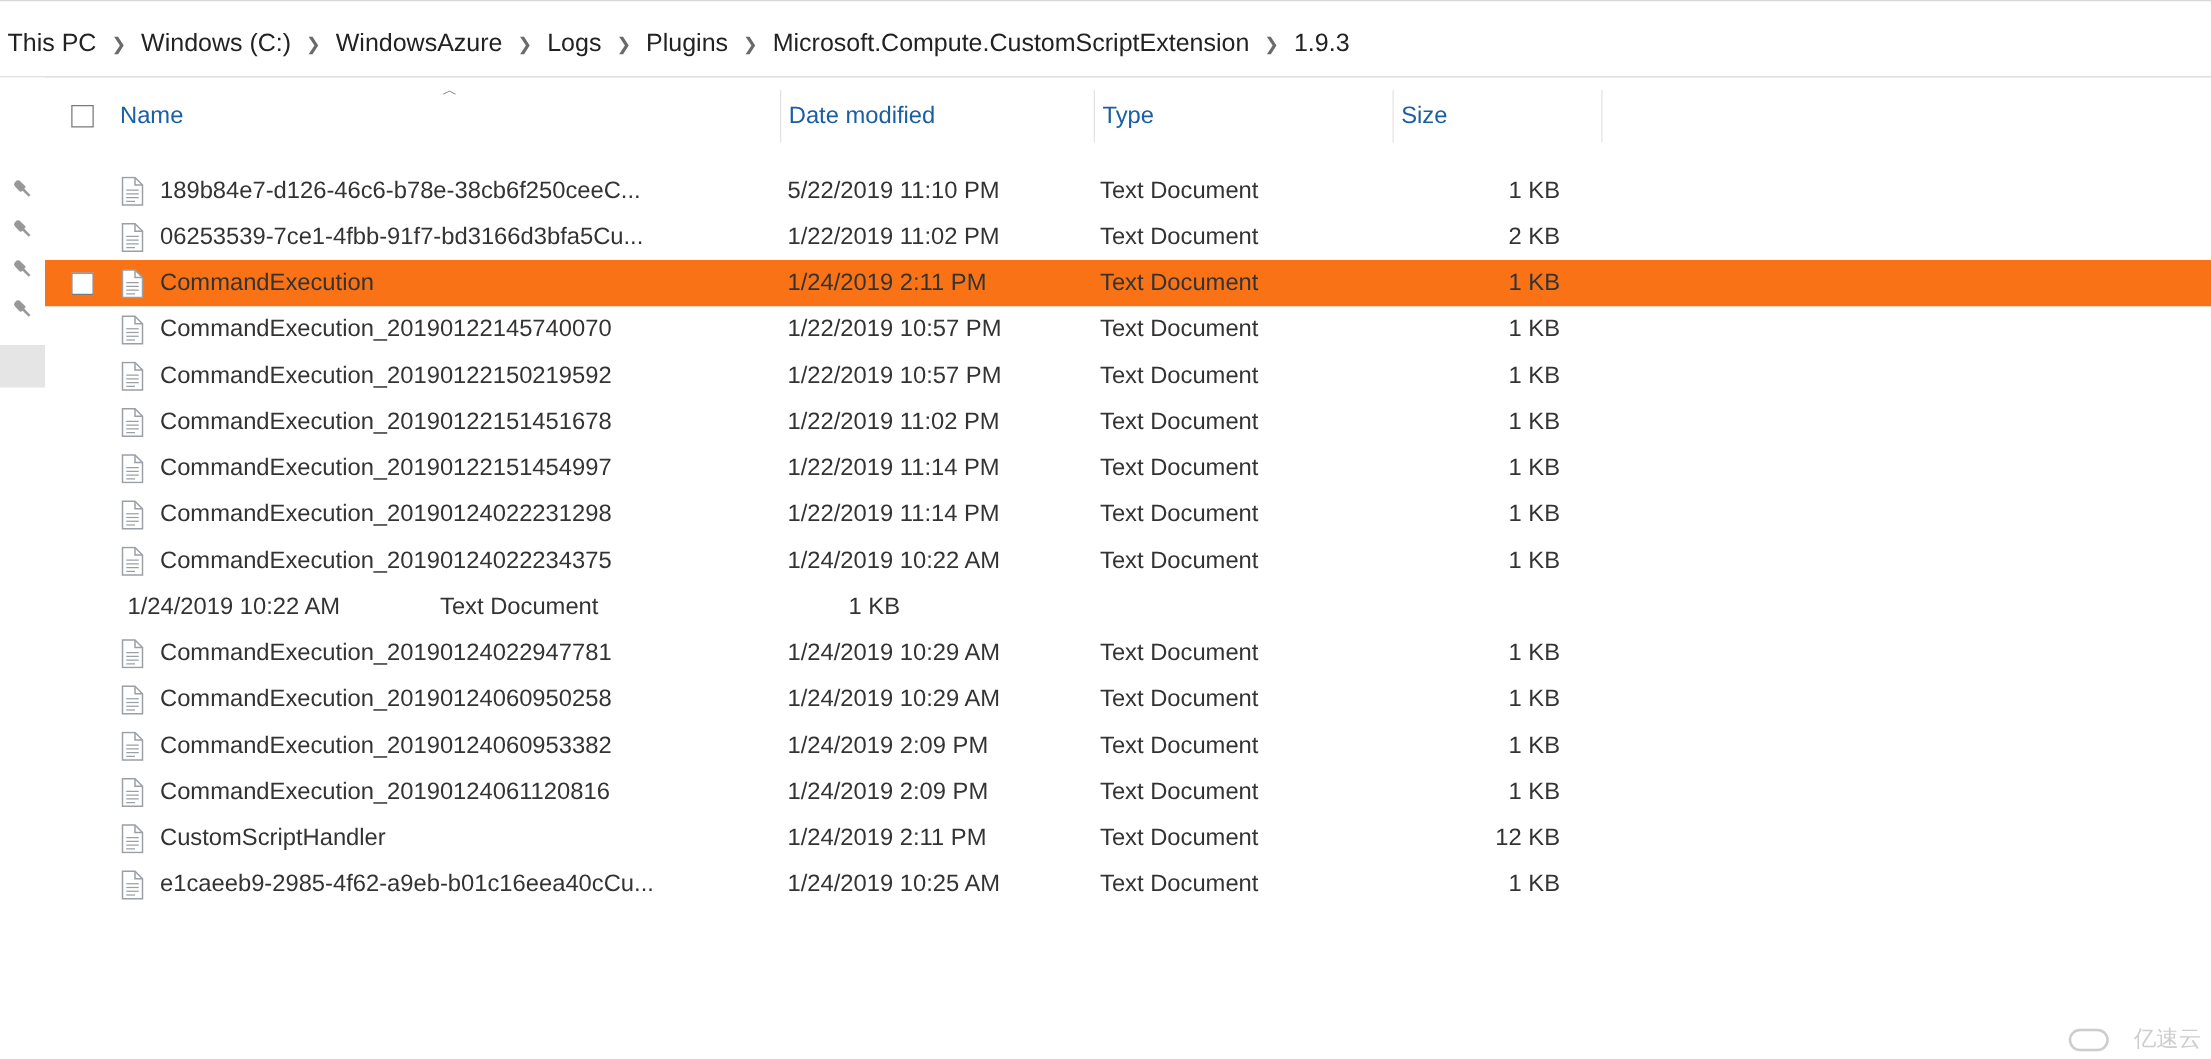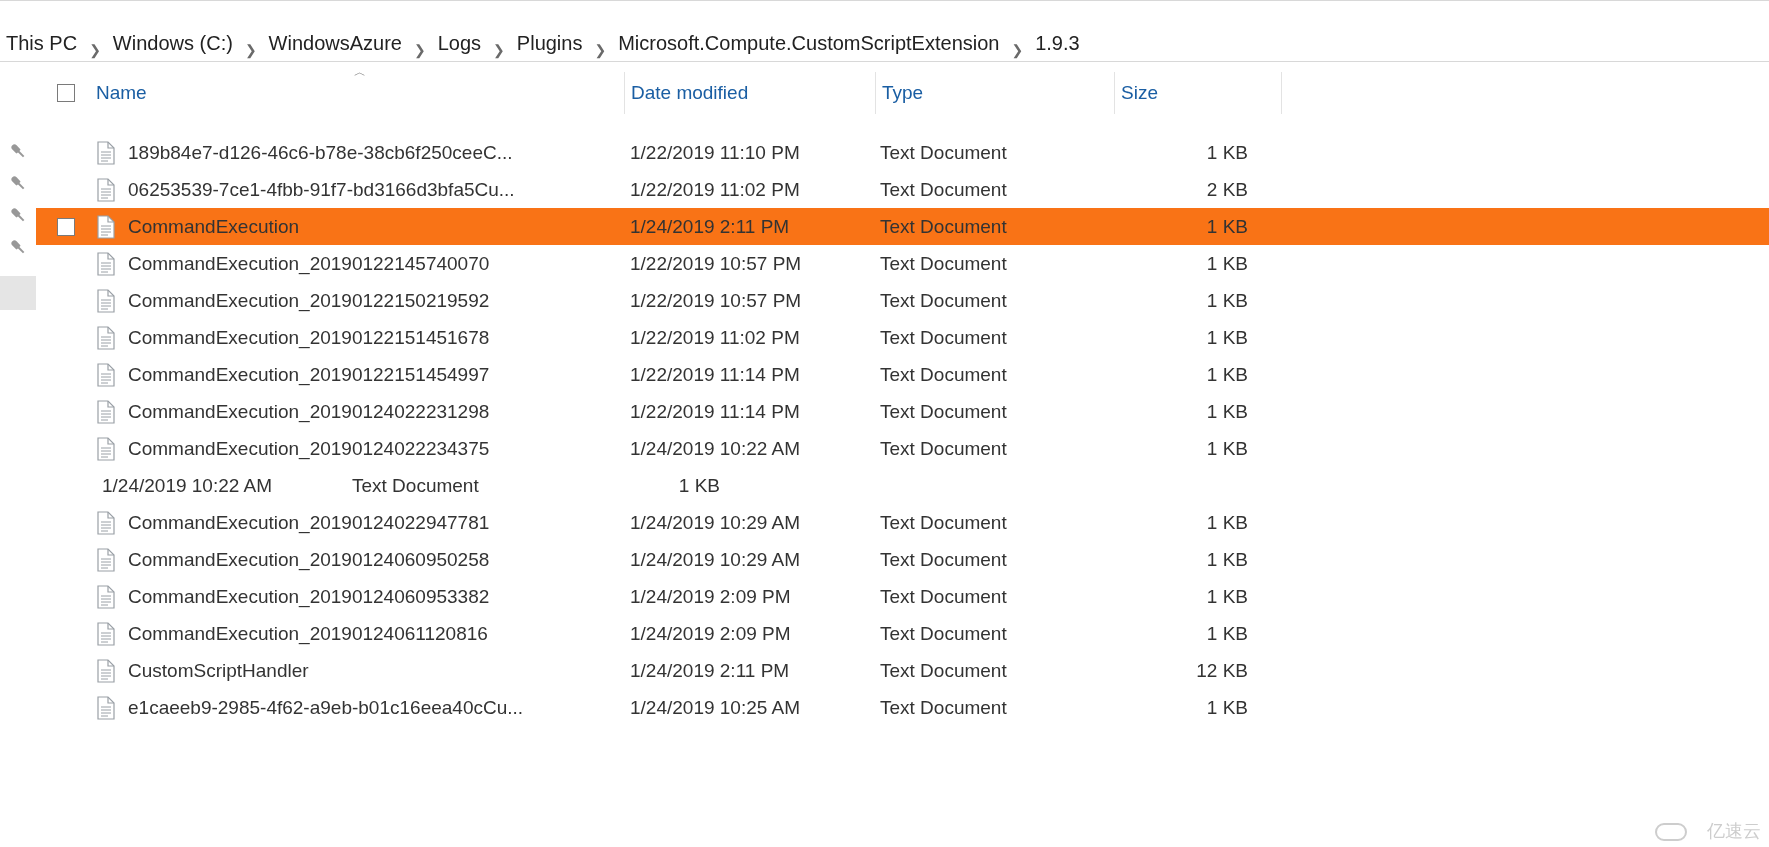--- a/index.html
+++ b/index.html
@@ -12,21 +12,21 @@
     color: #222;
     background: #fff;
     overflow: hidden;
   }
   .top-border {
     border-top: 1px solid #d8d8d8;
     height: 8px;
   }
   .breadcrumb {
     display: flex;
-    align-items: flex-end;
+    align-items: center;
     padding: 4px 2px 4px 2px;
     border-bottom: 1px solid #d8d8d8;
     height: 44px;
     white-space: nowrap;
   }
   .crumb {
     padding: 2px 4px;
     color: #222;
     font-size: 20px;
     cursor: default;
@@ -258,21 +258,21 @@
                 <path d="M2 1 h10 l6 6 v16 h-16 z" fill="#fff" stroke="#9aa0a6" stroke-width="1.2"></path>
                 <path d="M12 1 v6 h6" fill="none" stroke="#9aa0a6" stroke-width="1.2"></path>
                 <line x1="5" y1="11" x2="15" y2="11" stroke="#9aa0a6" stroke-width="1"></line>
                 <line x1="5" y1="14" x2="15" y2="14" stroke="#9aa0a6" stroke-width="1"></line>
                 <line x1="5" y1="17" x2="15" y2="17" stroke="#9aa0a6" stroke-width="1"></line>
                 <line x1="5" y1="20" x2="12" y2="20" stroke="#9aa0a6" stroke-width="1"></line>
               </svg>
             </span>
             <span class="filename">189b84e7-d126-46c6-b78e-38cb6f250ceeC...</span>
           </div>
-          <div class="col-date">1/22/2019 11:10 PM</div>
+          <div class="col-date">5/22/2019 11:10 PM</div>
           <div class="col-type">Text Document</div>
           <div class="col-size">1 KB</div>
         </div>
         <div class="row">
           <div class="col-check">
             <div class="checkbox"></div>
           </div>
           <div class="col-name-cell">
             <span class="icon-file">
               <svg viewBox="0 0 20 24" width="20" height="24">

